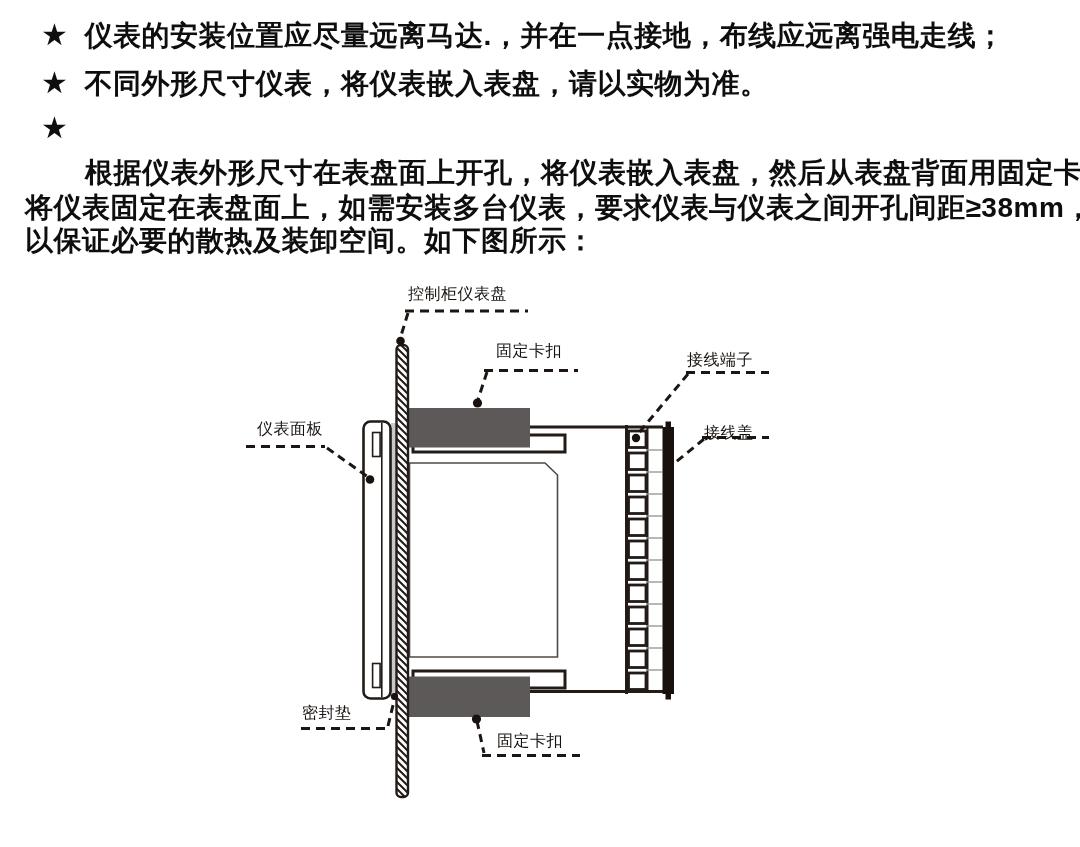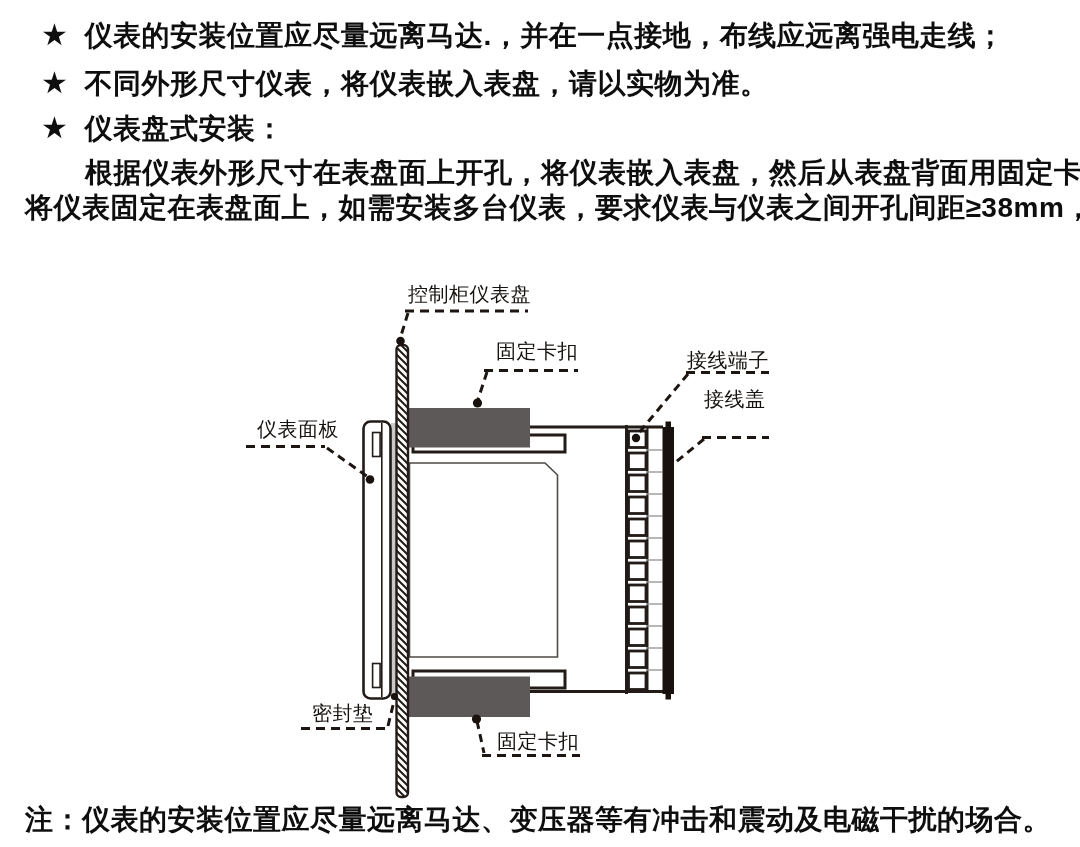--- a/index.html
+++ b/index.html
@@ -7,45 +7,45 @@
        font-family:"Liberation Sans","DejaVu Sans",sans-serif;color:#0e0e0e;}
   .page{position:absolute;inset:0;width:1080px;height:847px;}
 
   
   .tline{position:absolute;font-size:28px;font-weight:bold;line-height:30px;
          white-space:nowrap;letter-spacing:0.5px;color:#0e0e0e;}
   .bullet{display:flex;align-items:center;gap:16px;}
   .star{font-size:30px;line-height:30px;transform:translateY(-1px);}
 
   
-  .dlabel{position:absolute;font-size:20px;font-weight:normal;line-height:22px;
+  .dlabel{position:absolute;font-size:16px;font-weight:normal;line-height:22px;
           white-space:nowrap;color:#16120f;letter-spacing:0.5px;}
 
   svg.diagram{position:absolute;left:0;top:0;width:1080px;height:847px;}
 </style>
 </head>
 <body>
 
 <div class="page">
 
   <div class="tline bullet" style="left:41px;top:21px;">
     <span class="star">★</span>
     <span>仪表的安装位置应尽量远离马达.，并在一点接地，布线应远离强电走线；</span>
   </div>
   <div class="tline bullet" style="left:41px;top:69px;">
     <span class="star">★</span>
     <span>不同外形尺寸仪表，将仪表嵌入表盘，请以实物为准。</span>
   </div>
   <div class="tline bullet" style="left:41px;top:114px;">
     <span class="star">★</span>
-    <span>仪表盘式安装：</span>
   </div>
 
   <div class="tline" style="left:85px;top:158px;">根据仪表外形尺寸在表盘面上开孔，将仪表嵌入表盘，然后从表盘背面用固定卡扣</div>
   <div class="tline" style="left:25px;top:193px;">将仪表固定在表盘面上，如需安装多台仪表，要求仪表与仪表之间开孔间距≥38mm，</div>
+  <div class="tline" style="left:25px;top:226px;">以保证必要的散热及装卸空间。如下图所示：</div>
 
   <svg class="diagram" viewBox="0 0 1080 847">
     <defs>
       <pattern id="hatch" width="7" height="7" patternUnits="userSpaceOnUse">
         <rect width="7" height="7" fill="#ffffff"></rect>
         <path d="M-2,5 L2,9 M0,0 L7,7 M5,-2 L9,2" stroke="#221b17" stroke-width="2"></path>
       </pattern>
     </defs>
 
     <rect x="391" y="423" width="5.5" height="274" fill="#c9c9c9"></rect>
@@ -132,20 +132,19 @@
       <circle cx="636" cy="438" r="4.2"></circle>
       <circle cx="370" cy="479.5" r="4.3"></circle>
       <circle cx="394.5" cy="696.5" r="3.6"></circle>
       <circle cx="476.5" cy="719" r="4.6"></circle>
     </g>
   </svg>
 
   <div class="dlabel" style="left:408px;top:283px;">控制柜仪表盘</div>
   <div class="dlabel" style="left:496px;top:340px;">固定卡扣</div>
   <div class="dlabel" style="left:687px;top:349px;">接线端子</div>
-  <div class="dlabel" style="left:704px;top:388px;">接线盖</div>
+  <div class="dlabel" style="left:704px;top:422px;">接线盖</div>
   <div class="dlabel" style="left:257px;top:418px;">仪表面板</div>
-  <div class="dlabel" style="left:312px;top:702px;">密封垫</div>
+  <div class="dlabel" style="left:302px;top:702px;">密封垫</div>
   <div class="dlabel" style="left:497px;top:730px;">固定卡扣</div>
 
-  <div class="tline" style="left:25px;top:805px;">注：仪表的安装位置应尽量远离马达、变压器等有冲击和震动及电磁干扰的场合。</div>
 
 </div>
 
 </body></html>

